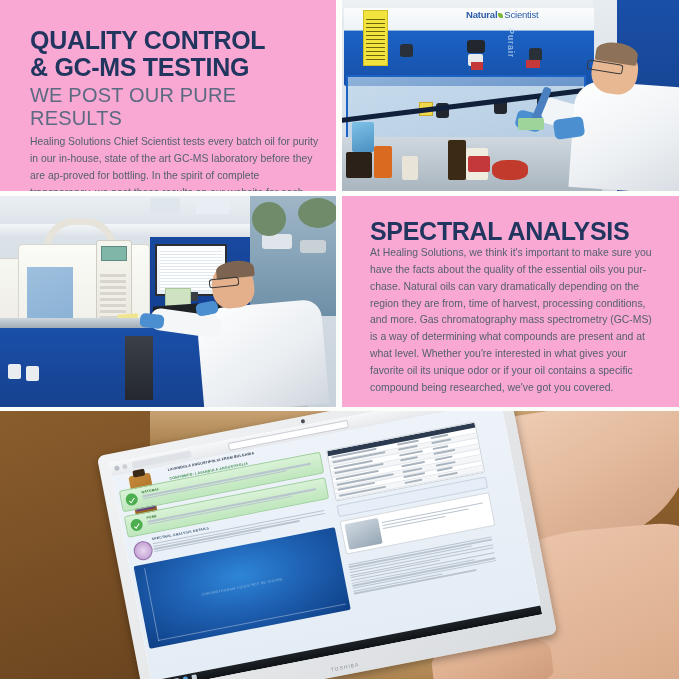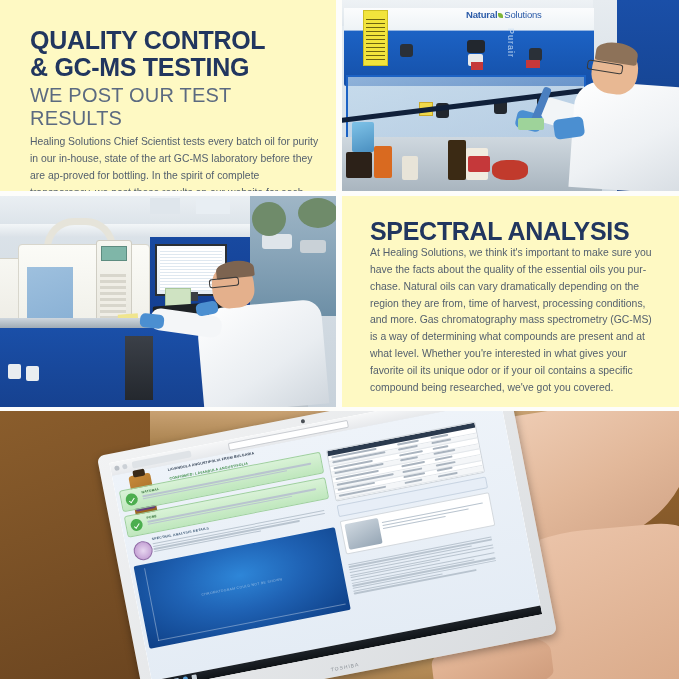--- a/index.html
+++ b/index.html
@@ -1,21 +1,21 @@
 <!DOCTYPE html>
 <html><head>
 <meta charset="utf-8">
 <style>
   html,body{margin:0;padding:0;background:#fff;}
   body{width:679px;height:679px;font-family:"Liberation Sans",sans-serif;overflow:hidden;}
   #page{position:relative;width:679px;height:679px;background:#fdfdfb;overflow:hidden;}
 
   
   .panel{position:absolute;overflow:hidden;}
-  .txtpanel{background:#fef9c3;}
+  .txtpanel{background:#f9a8d4;}
 
   
   .h1{
     color:#21365f;font-weight:bold;font-size:25px;line-height:1.08;
     letter-spacing:-0.3px;margin:0;
   }
   .h2{
     color:#5b6a80;font-weight:normal;font-size:20px;line-height:1.15;
     letter-spacing:0.2px;margin:3px 0 4px 0;
   }
@@ -237,35 +237,35 @@
 <body>
 
 <div id="page">
 
   <div class="panel txtpanel" id="p-quality">
     <div id="q-inner">
       <h1 class="h1">
         <span>QUALITY CONTROL</span><br>
         <span>&amp; GC-MS TESTING</span>
       </h1>
-      <div class="h2">WE POST OUR TEST RESULTS</div>
+      <div class="h2">WE POST OUR PURE RESULTS</div>
       <p class="body">Healing Solutions Chief Scientist tests every batch oil for purity in our in-house, state of the art GC-MS laboratory before they are ap-proved for bottling. In the spirit of complete transparency, we post these results on our website for each new batch, including the date it was tested and the date it was bottled.</p>
     </div>
   </div>
 
   <div class="panel" id="p-hood">
     <div class="hood-bg"></div>
     <div class="hood-ceiling"></div>
     <div class="hood-wallR2"></div>
     <div class="hood-wallR"></div>
 
     <div class="hood-body"></div>
     <div class="hood-topwhite"></div>
     <div class="hood-brand">
-      <span>Natural</span><span class="hood-leaf"></span><i>Solutions</i>
+      <span>Natural</span><span class="hood-leaf"></span><i>Scientist</i>
     </div>
     <div class="hood-yellow"></div>
 
     <div class="hood-knob" style="left:60px;top:44px"></div>
     <div class="hood-port" style="left:127px;top:40px;width:18px;height:13px"></div>
     <div class="hood-knob" style="left:189px;top:48px"></div>
     <div style="position:absolute;left:128px;top:54px;width:15px;height:12px;background:#e8eaec;border-radius:2px"></div>
     <div style="position:absolute;left:131px;top:62px;width:12px;height:8px;background:#c5383a"></div>
     <div style="position:absolute;left:186px;top:60px;width:14px;height:8px;background:#c5383a"></div>
     <div style="position:absolute;left:168px;top:28px;width:8px;height:58px;color:#cfe2f5;font-size:9px;writing-mode:vertical-rl;letter-spacing:1px;opacity:.85">Purair</div>

